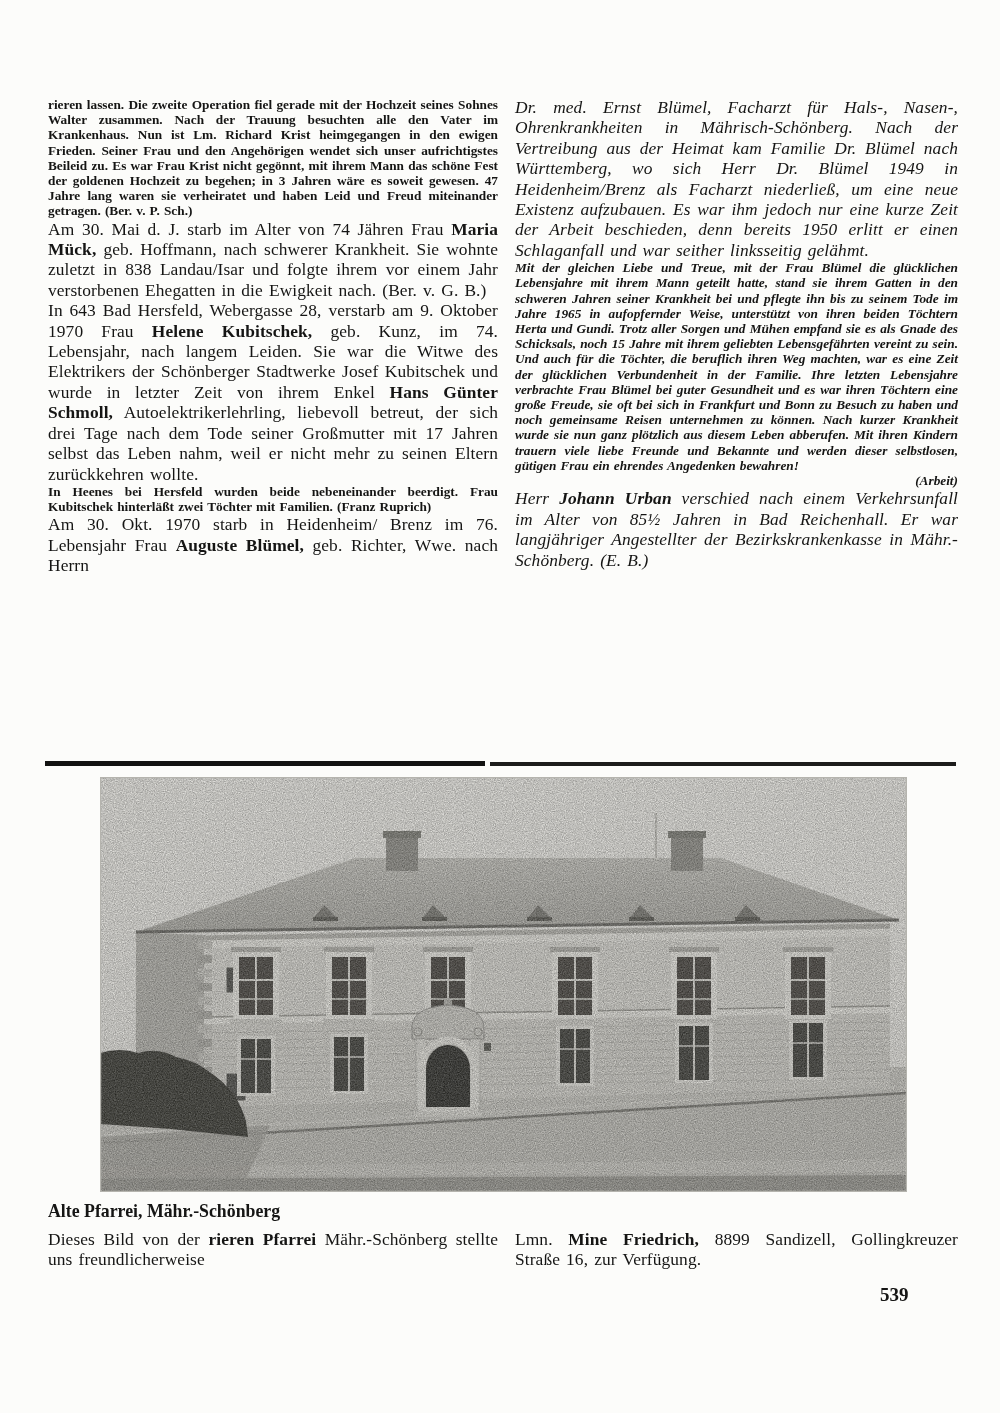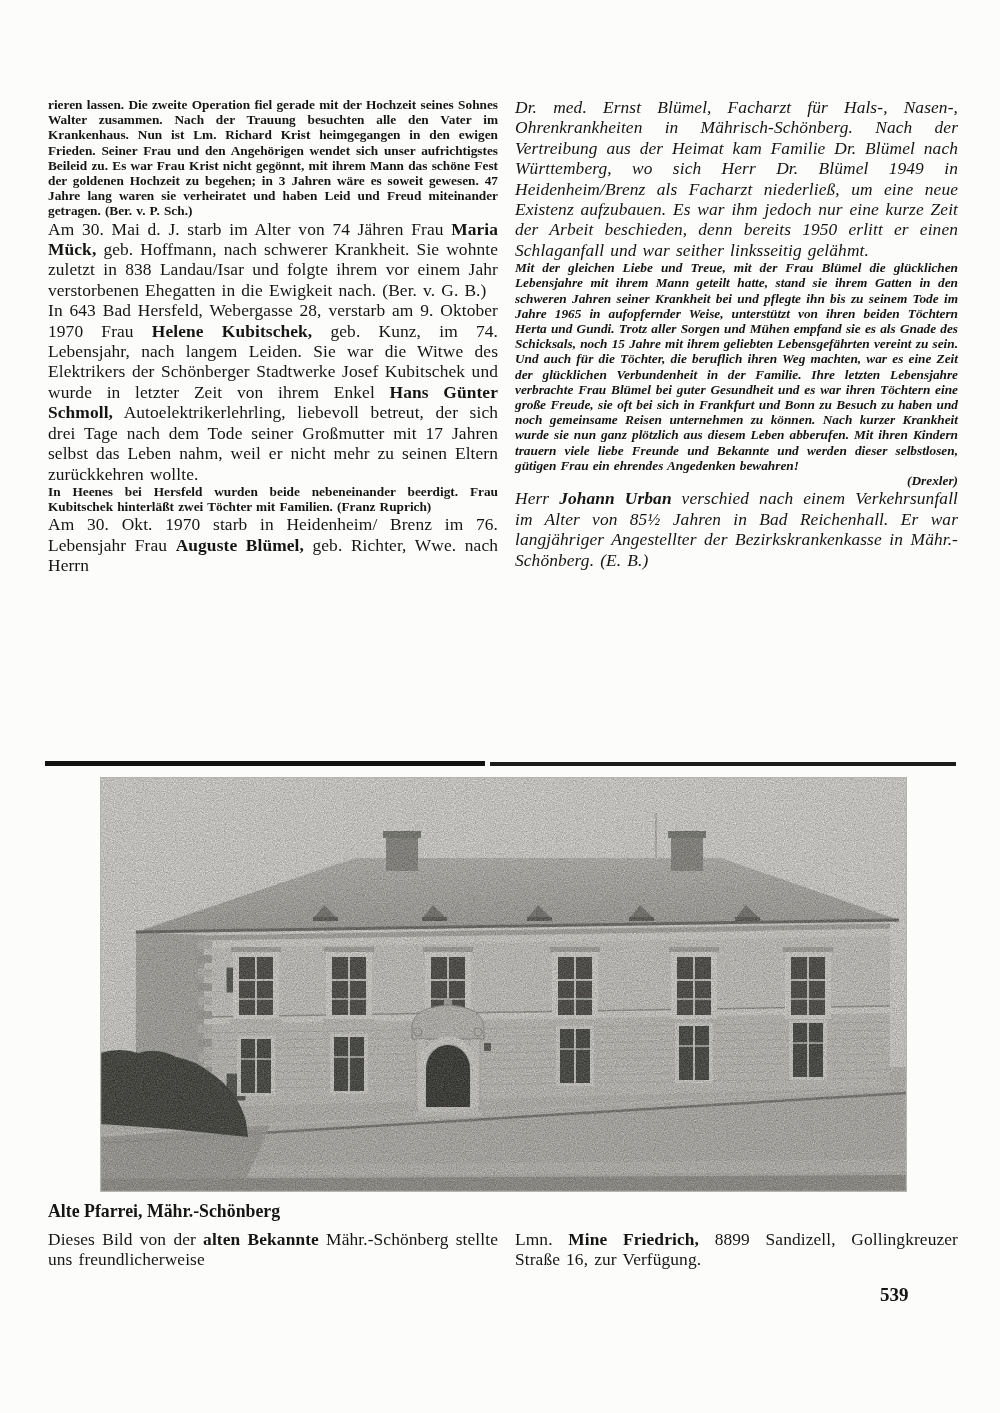--- a/index.html
+++ b/index.html
@@ -45,21 +45,21 @@
       <p class="para small"><span>rieren lassen. Die zweite Operation fiel gerade mit der Hochzeit seines Sohnes Walter zusammen. Nach der Trauung besuchten alle den Vater im Krankenhaus. Nun ist Lm. Richard Krist heimgegangen in den ewigen Frieden. Seiner Frau und den Angehörigen wendet sich unser aufrichtigstes Beileid zu. Es war Frau Krist nicht gegönnt, mit ihrem Mann das schöne Fest der goldenen Hochzeit zu begehen; in 3 Jahren wäre es soweit gewesen. 47 Jahre lang waren sie verheiratet und haben Leid und Freud miteinander getragen. (Ber. v. P. Sch.)</span></p>
       <p class="para large"><span>Am 30. Mai d. J. starb im Alter von 74 Jähren Frau </span><b>Maria Mück,</b><span> geb. Hoffmann, nach schwerer Krankheit. Sie wohnte zuletzt in 838 Landau/Isar und folgte ihrem vor einem Jahr verstorbenen Ehegatten in die Ewigkeit nach. (Ber. v. G. B.)</span></p>
       <p class="para large"><span>In 643 Bad Hersfeld, Webergasse 28, verstarb am 9. Oktober 1970 Frau </span><b>Helene Kubitschek,</b><span> geb. Kunz, im 74. Lebensjahr, nach langem Leiden. Sie war die Witwe des Elektrikers der Schönberger Stadtwerke Josef Kubitschek und wurde in letzter Zeit von ihrem Enkel </span><b>Hans Günter Schmoll,</b><span> Autoelektrikerlehrling, liebevoll betreut, der sich drei Tage nach dem Tode seiner Großmutter mit 17 Jahren selbst das Leben nahm, weil er nicht mehr zu seinen Eltern zurückkehren wollte.</span></p>
       <p class="para small"><span>In Heenes bei Hersfeld wurden beide nebeneinander beerdigt. Frau Kubitschek hinterläßt zwei Töchter mit Familien. (Franz Ruprich)</span></p>
       <p class="para large"><span>Am 30. Okt. 1970 starb in Heidenheim/ Brenz im 76. Lebensjahr Frau </span><b>Auguste Blümel,</b><span> geb. Richter, Wwe. nach Herrn</span></p>
     </section>
 
   <section class="col col-right" lang="de">
       <p class="para large"><span>Dr. med. Ernst Blümel, Facharzt für Hals-, Nasen-, Ohrenkrankheiten in Mährisch-Schönberg. Nach der Vertreibung aus der Heimat kam Familie Dr. Blümel nach Württemberg, wo sich Herr Dr. Blümel 1949 in Heidenheim/Brenz als Facharzt niederließ, um eine neue Existenz aufzubauen. Es war ihm jedoch nur eine kurze Zeit der Arbeit beschieden, denn bereits 1950 erlitt er einen Schlaganfall und war seither linksseitig gelähmt.</span></p>
       <p class="para small"><span>Mit der gleichen Liebe und Treue, mit der Frau Blümel die glücklichen Lebensjahre mit ihrem Mann geteilt hatte, stand sie ihrem Gatten in den schweren Jahren seiner Krankheit bei und pflegte ihn bis zu seinem Tode im Jahre 1965 in aufopfernder Weise, unterstützt von ihren beiden Töchtern Herta und Gundi. Trotz aller Sorgen und Mühen empfand sie es als Gnade des Schicksals, noch 15 Jahre mit ihrem geliebten Lebensgefährten vereint zu sein. Und auch für die Töchter, die beruflich ihren Weg machten, war es eine Zeit der glücklichen Verbundenheit in der Familie. Ihre letzten Lebensjahre verbrachte Frau Blümel bei guter Gesundheit und es war ihren Töchtern eine große Freude, sie oft bei sich in Frankfurt und Bonn zu Besuch zu haben und noch gemeinsame Reisen unternehmen zu können. Nach kurzer Krankheit wurde sie nun ganz plötzlich aus diesem Leben abberufen. Mit ihren Kindern trauern viele liebe Freunde und Bekannte und werden dieser selbstlosen, gütigen Frau ein ehrendes Angedenken bewahren!</span></p>
-      <p class="para small align-right"><span>(Drexler)</span></p>
+      <p class="para small align-right"><span>(Arbeit)</span></p>
       <p class="para large"><span>Herr </span><b>Johann Urban</b><span> verschied nach einem Verkehrsunfall im Alter von 85½ Jahren in Bad Reichenhall. Er war langjähriger Angestellter der Bezirkskrankenkasse in Mähr.-Schönberg. (E. B.)</span></p>
     </section>
 
   <div class="rule-left"></div>
   <div class="rule-right"></div>
 
   <svg class="photo" viewBox="0 0 807 415" role="img" aria-label="Alte Pfarrei, Mähr.-Schönberg">
     <defs>
       <linearGradient id="skyGrad" x1="0" y1="0" x2="0" y2="1">
         <stop offset="0" stop-color="#d9d8d3"></stop>
@@ -279,21 +279,21 @@
     </g>
 
     <rect x="0" y="0" width="807" height="415" filter="url(#grainD)" opacity="0.32"></rect>
     <rect x="0" y="0" width="807" height="415" filter="url(#grainL)" opacity="0.22"></rect>
     <rect x="0.5" y="0.5" width="806" height="414" fill="none" stroke="#b5b4ae" stroke-width="1.5"></rect>
   </svg>
 
   <h2 class="caption-heading" lang="de">Alte Pfarrei, Mähr.-Schönberg</h2>
 
   <div class="col caption-left" lang="de">
-      <p class="para large"><span>Dieses Bild von der </span><b>alten Bekannte</b><span> Mähr.-Schönberg stellte uns freundlicherweise</span></p>
+      <p class="para large"><span>Dieses Bild von der </span><b>rieren Pfarrei</b><span> Mähr.-Schönberg stellte uns freundlicherweise</span></p>
     </div>
 
   <div class="col caption-right" lang="de">
       <p class="para large"><span>Lmn. </span><b>Mine Friedrich,</b><span> 8899 Sandizell, Gollingkreuzer Straße 16, zur Verfügung.</span></p>
     </div>
 
   <div class="page-number">539</div>
 </div>
 
 </body></html>

